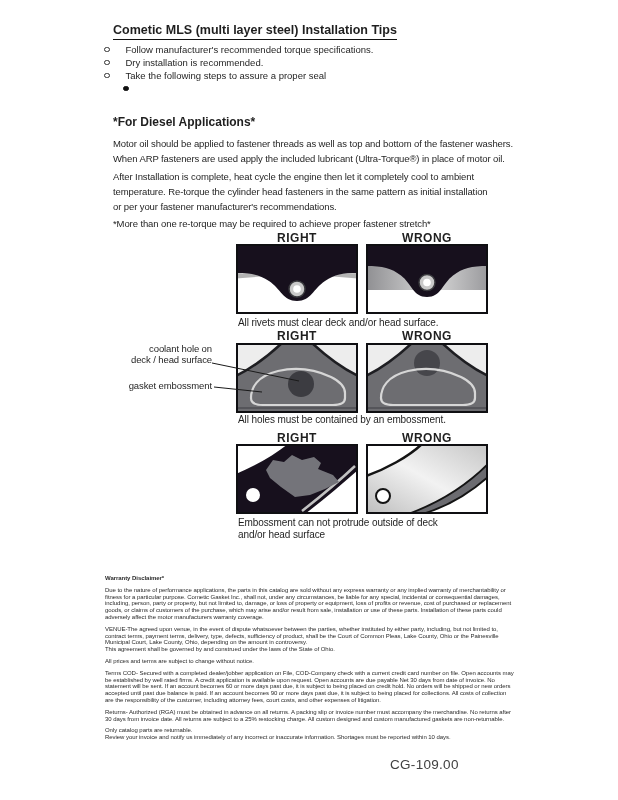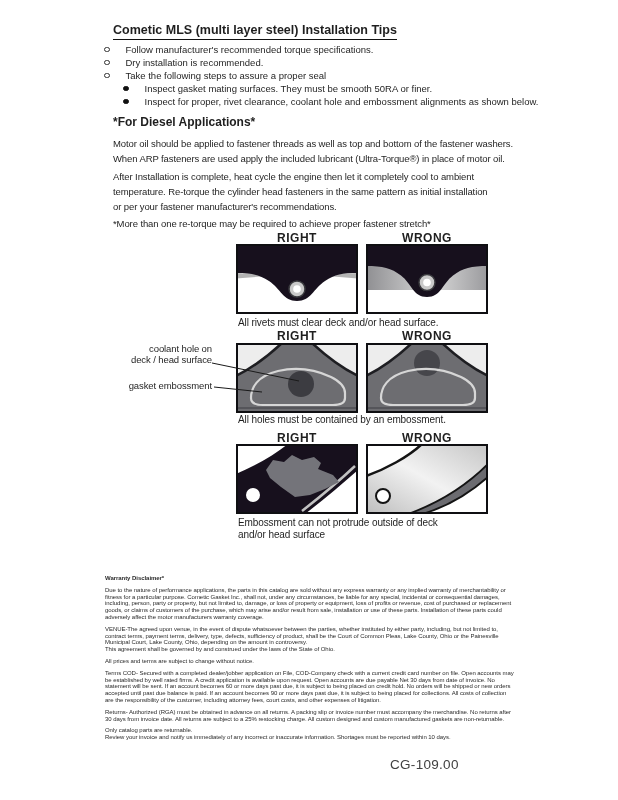--- a/index.html
+++ b/index.html
@@ -62,25 +62,20 @@
   <div class="bullet">
     <span class="marker"></span>
     <span class="ml">Dry installation is recommended.</span>
   </div>
   <div class="bullet">
     <span class="marker"></span>
     <span class="ml">Take the following steps to assure a proper seal</span>
   </div>
   <div class="bullet sub">
     <span class="marker"></span>
-    <span class="ml">Inspect gasket mating surfaces.  They must be smooth 50RA or finer.</span>
-  </div>
-  <div class="bullet sub">
-    <span class="marker"></span>
-    <span class="ml">Inspect for proper, rivet clearance, coolant hole and embossment alignments as shown below.</span>
   </div>
 </div>
 
 <div class="abs diesel-heading ml">*For Diesel Applications*</div>
 <div class="abs para para1 ml">Motor oil should be applied to fastener threads as well as top and bottom of the fastener washers.
 When ARP fasteners are used apply the included lubricant (Ultra-Torque®) in place of motor oil.</div>
 <div class="abs para para2 ml">After Installation is complete, heat cycle the engine then let it completely cool to ambient
 temperature. Re-torque the cylinder head fasteners in the same pattern as initial installation
 or per your fastener manufacturer's recommendations.</div>
 <div class="abs para note ml">*More than one re-torque may be required to achieve proper fastener stretch*</div>

